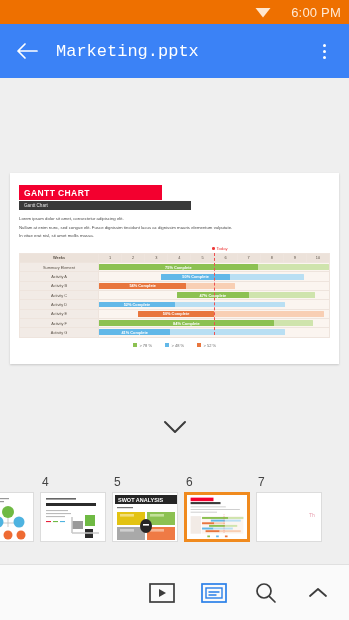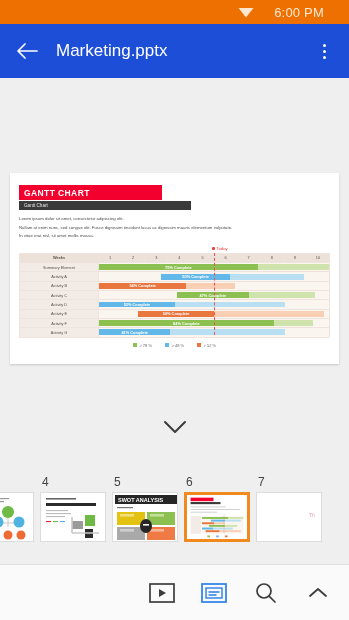--- a/index.html
+++ b/index.html
@@ -8,33 +8,33 @@
     font-family: "Liberation Sans", sans-serif;
     background: #ffffff;
     overflow: hidden;
   }
   #app { position: relative; width: 349px; height: 620px; background: #efefef; }
 
   
   .statusbar {
     height: 24px; background: #ee7000;
     display: flex; align-items: center; justify-content: flex-end;
-    padding-right: 25px; gap: 6px;
+    padding-right: 8px; gap: 6px;
   }
   .wifi-ic { width: 16px; height: 12px; position: relative; }
   .wifi-ic svg { display: block; }
   .batt-ic { width: 8px; height: 14px; position: relative; }
   .batt-ic .cap { width: 4px; height: 2px; background: #ffe7cf; margin: 0 auto 1px; border-radius: 1px; }
   .batt-ic .body { width: 8px; height: 11px; background: #ffe7cf; border-radius: 1px; }
   .clock { color: #ffe9d4; font-size: 13px; letter-spacing: .2px; }
 
   
   .appbar {
-    height: 54px; background: #1d4ed8;
-    display: flex; align-items: center; padding: 0 12px;
+    height: 54px; background: #3b82f6;
+    display: flex; align-items: center; padding: 0 12px; font-family: Liberation Mono, monospace;
   }
   .back-btn { width: 30px; height: 30px; display: flex; align-items: center; justify-content: center; cursor: pointer; }
   .doc-title { color: #fff; font-size: 17px; margin-left: 14px; flex: 1; }
   .kebab { width: 26px; height: 26px; display: flex; flex-direction: column; align-items: center; justify-content: center; gap: 3px; cursor: pointer; }
   .kebab i { width: 3px; height: 3px; background: #fff; border-radius: 50%; display: block; }
 
   
   .stage { position: relative; height: 394px; background: #efefef; }
   .slide {
     position: absolute; left: 10px; top: 95px; width: 329px; height: 191px;

